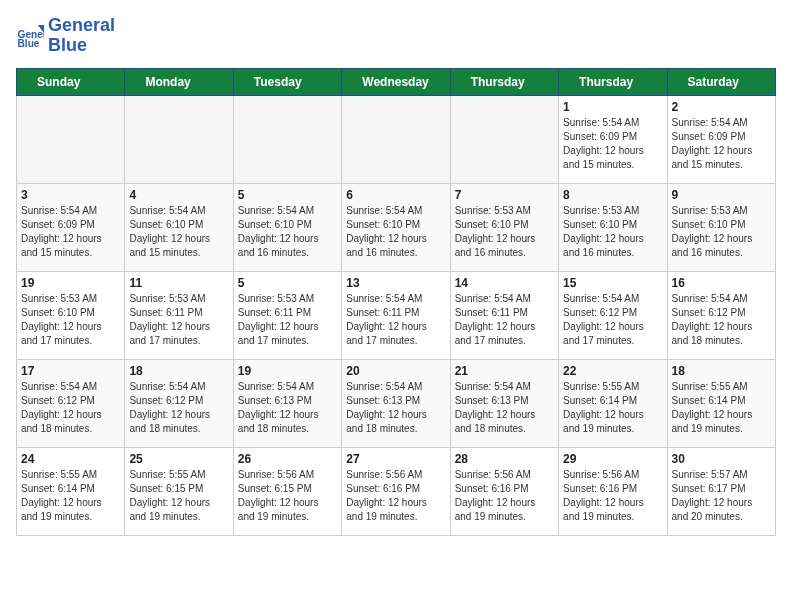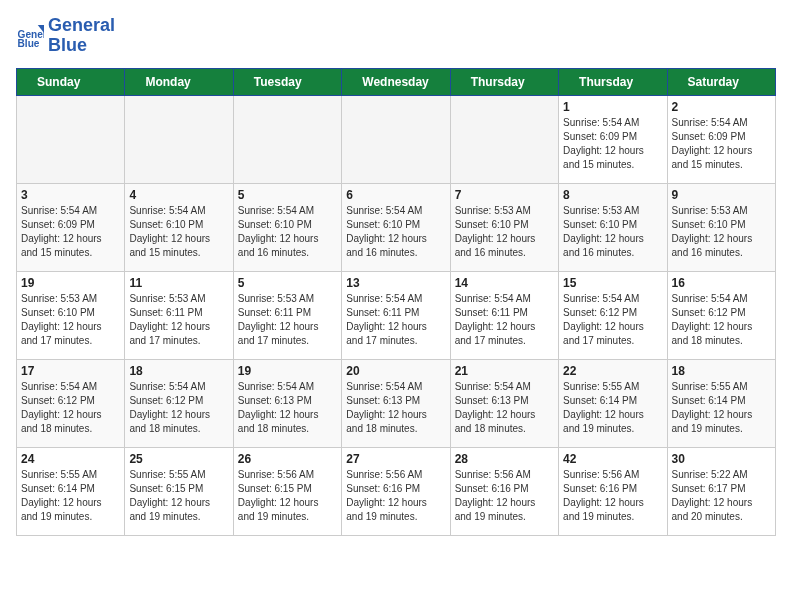--- a/index.html
+++ b/index.html
@@ -318,28 +318,28 @@
 and 19 minutes.</div>
         </td>
         <td>
           <div class="day-num">28</div>
           <div class="day-info" style="white-space: pre-line;">Sunrise: 5:56 AM
 Sunset: 6:16 PM
 Daylight: 12 hours
 and 19 minutes.</div>
         </td>
         <td>
-          <div class="day-num">42</div>
+          <div class="day-num">29</div>
           <div class="day-info" style="white-space: pre-line;">Sunrise: 5:56 AM
 Sunset: 6:16 PM
 Daylight: 12 hours
 and 19 minutes.</div>
         </td>
         <td>
           <div class="day-num">30</div>
-          <div class="day-info" style="white-space: pre-line;">Sunrise: 5:22 AM
+          <div class="day-info" style="white-space: pre-line;">Sunrise: 5:57 AM
 Sunset: 6:17 PM
 Daylight: 12 hours
 and 20 minutes.</div>
         </td>
       </tr>
     </tbody>
 </table>
 
 </body></html>

